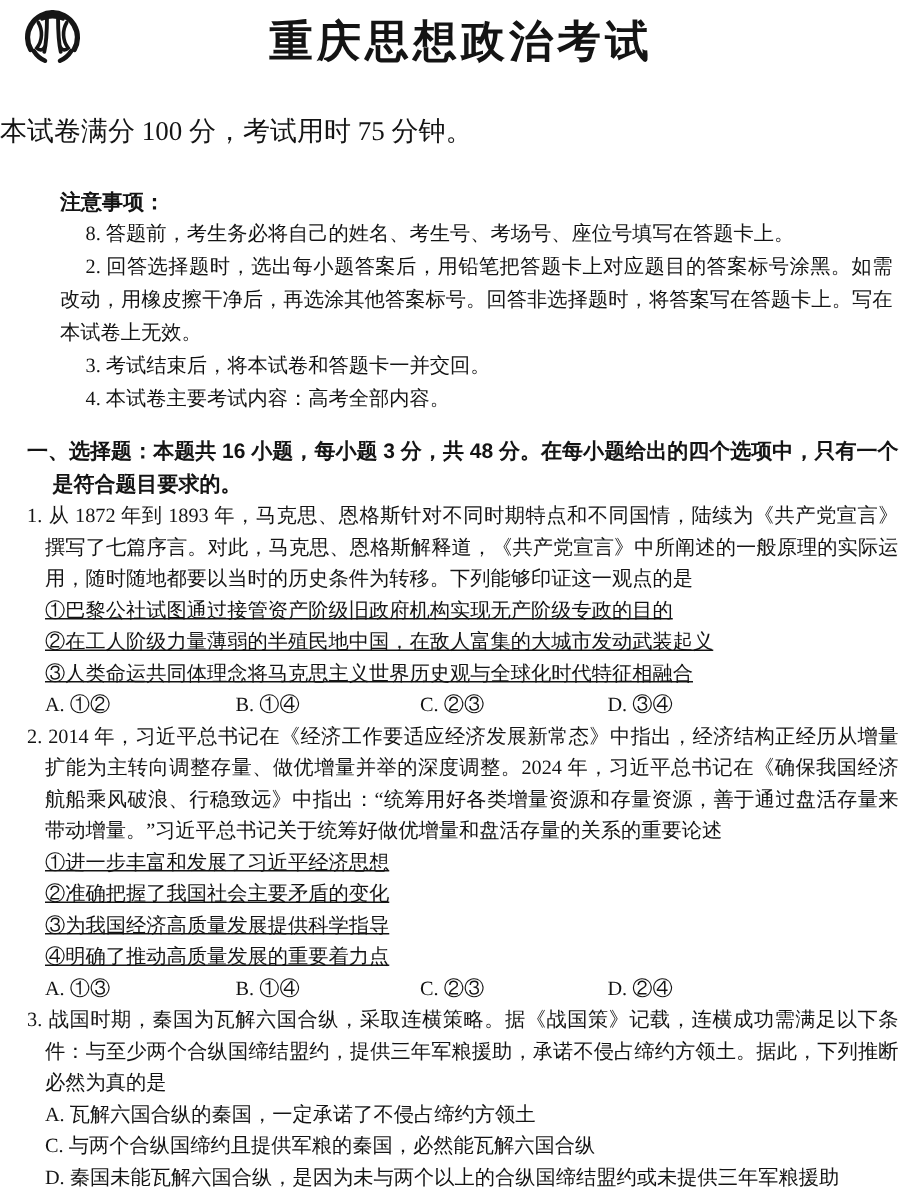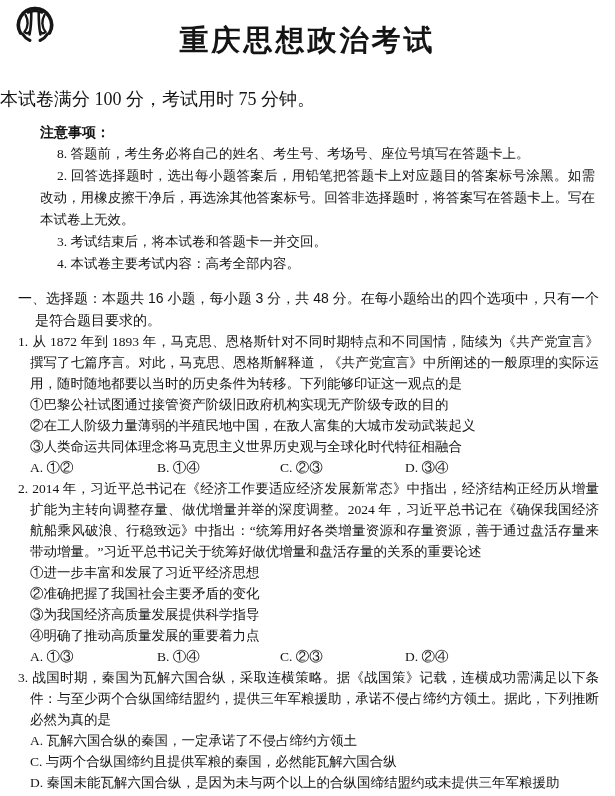--- a/index.html
+++ b/index.html
@@ -5,48 +5,48 @@
   html,body { margin:0; padding:0; }
   body {
     width:615px; height:796px; background:#ffffff; color:#141414;
     font-family:"Liberation Serif","DejaVu Serif",serif;
     font-size:13.5px;
     -webkit-font-smoothing:antialiased;
   }
   .page { position:relative; width:615px; height:796px; overflow:hidden; background:#fff; }
 
   
-  .header { position:relative; padding-top:20px; height:44px; }
+  .header { position:relative; padding-top:8px; height:44px; }
   .logo { position:absolute; left:15px; top:4px; width:40px; height:42px; }
   .title {
     margin:0; text-align:center;
     font-family:"Liberation Sans","DejaVu Sans",sans-serif;
     font-size:29px; font-weight:700; letter-spacing:3px; line-height:40px;
   }
   .subtitle { margin:23px 0 0 0; font-size:18px; }
 
   
-  .notice { margin-top:10px; padding:0 20px 0 40px; line-height:22px; }
+  .notice { margin-top:24px; padding:0 20px 0 40px; line-height:22px; }
   .notice-heading {
     margin:0; font-size:14px; font-weight:700;
     font-family:"Liberation Sans","DejaVu Sans",sans-serif;
   }
   .notice-item { margin:0; text-indent:17px; text-align:justify; }
 
   
   main { margin-top:13px; padding:0 16px 0 18px; line-height:21px; }
   .section-heading {
-    margin:0; font-size:14px; font-weight:400;
+    margin:0; font-size:14px; font-weight:700;
     font-family:"Liberation Sans","DejaVu Sans",sans-serif;
     padding-left:17px; text-indent:-17px; text-align:justify; line-height:21.5px;
   }
   .question { margin:0; }
   .stem { margin:0; padding-left:12px; text-indent:-12px; text-align:justify; }
   .qnum { margin-right:4px; }
-  .opt { margin:0; padding-left:12px; }
+  .opt { margin:0; padding-left:12px;text-decoration:underline; }
   .choices { margin-left:12px; display:grid; grid-template-columns:127px 123px 125px 1fr; }
   .choice { white-space:nowrap; }
   .choice-line { margin:0; padding-left:12px; text-align:justify; }
 </style>
 </head>
 <body>
 
 <div class="page">
 
   <header class="header">

